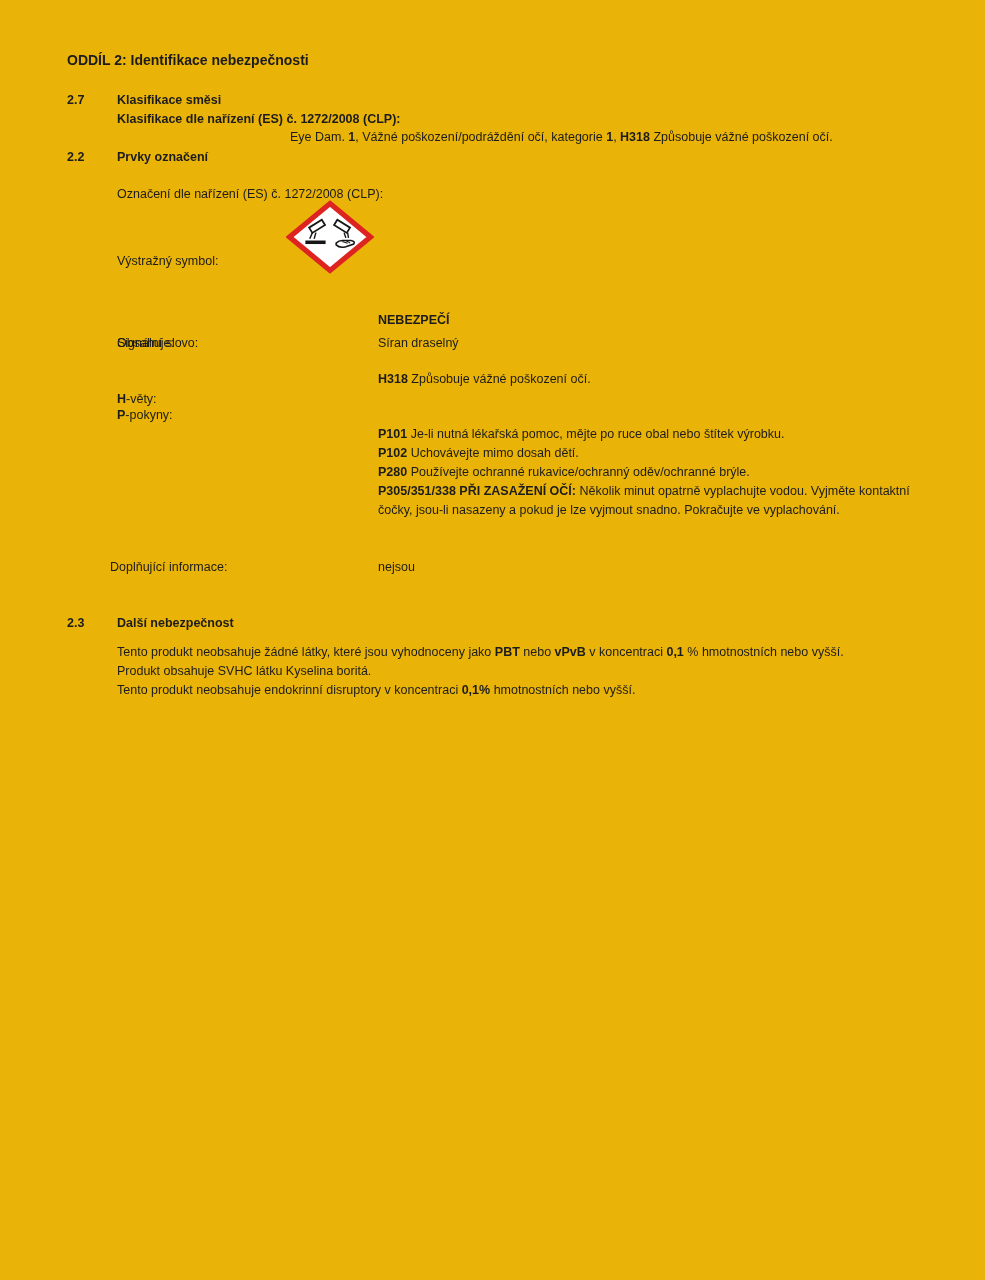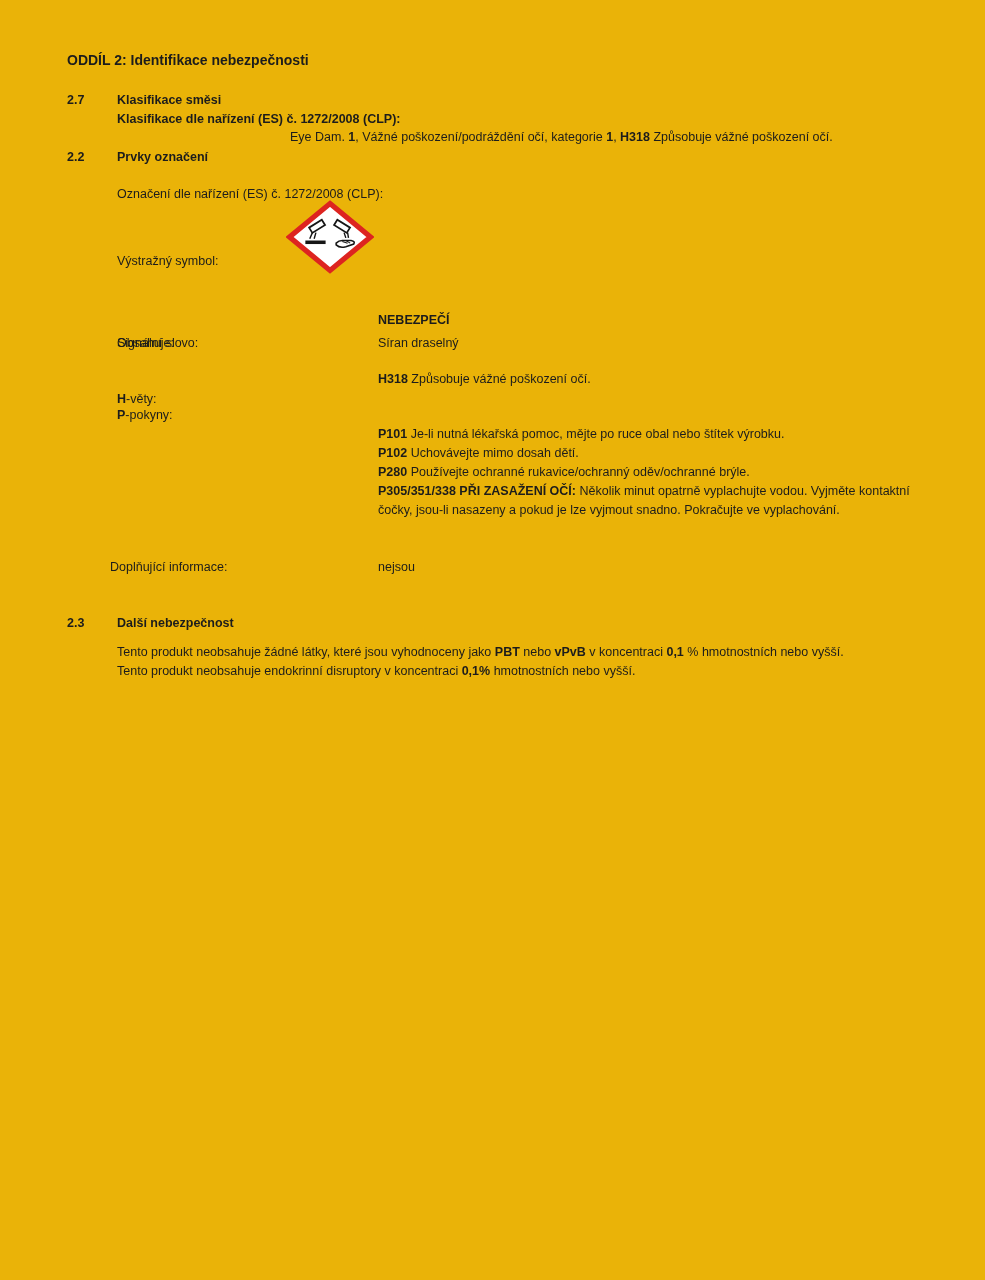--- a/index.html
+++ b/index.html
@@ -81,16 +81,17 @@
   </div>
 
   <div class="abs" style="left:110px; top:558px;">Doplňující informace:</div>
   <div class="abs" style="left:378px; top:558px;">nejsou</div>
 
   <div class="abs bold" style="left:67px; top:614px;">2.3</div>
   <div class="abs bold" style="left:117px; top:614px;">Další nebezpečnost</div>
 
   <div class="abs wrap" style="left:117px; top:643px; width:815px;">
     <p class="pstm"><span>Tento produkt neobsahuje žádné látky, které jsou vyhodnoceny jako </span><span class="b">PBT</span><span> nebo </span><span class="b">vPvB</span><span> v koncentraci </span><span class="b">0,1</span><span> % hmotnostních nebo vyšší.</span></p>
+    <p class="pstm"><span>Produkt obsahuje SVHC látku Kyselina boritá.</span></p>
     <p class="pstm"><span>Tento produkt neobsahuje endokrinní disruptory v koncentraci </span><span class="b">0,1%</span><span> hmotnostních nebo vyšší.</span></p>
   </div>
 
 </div>
 
 </body></html>

